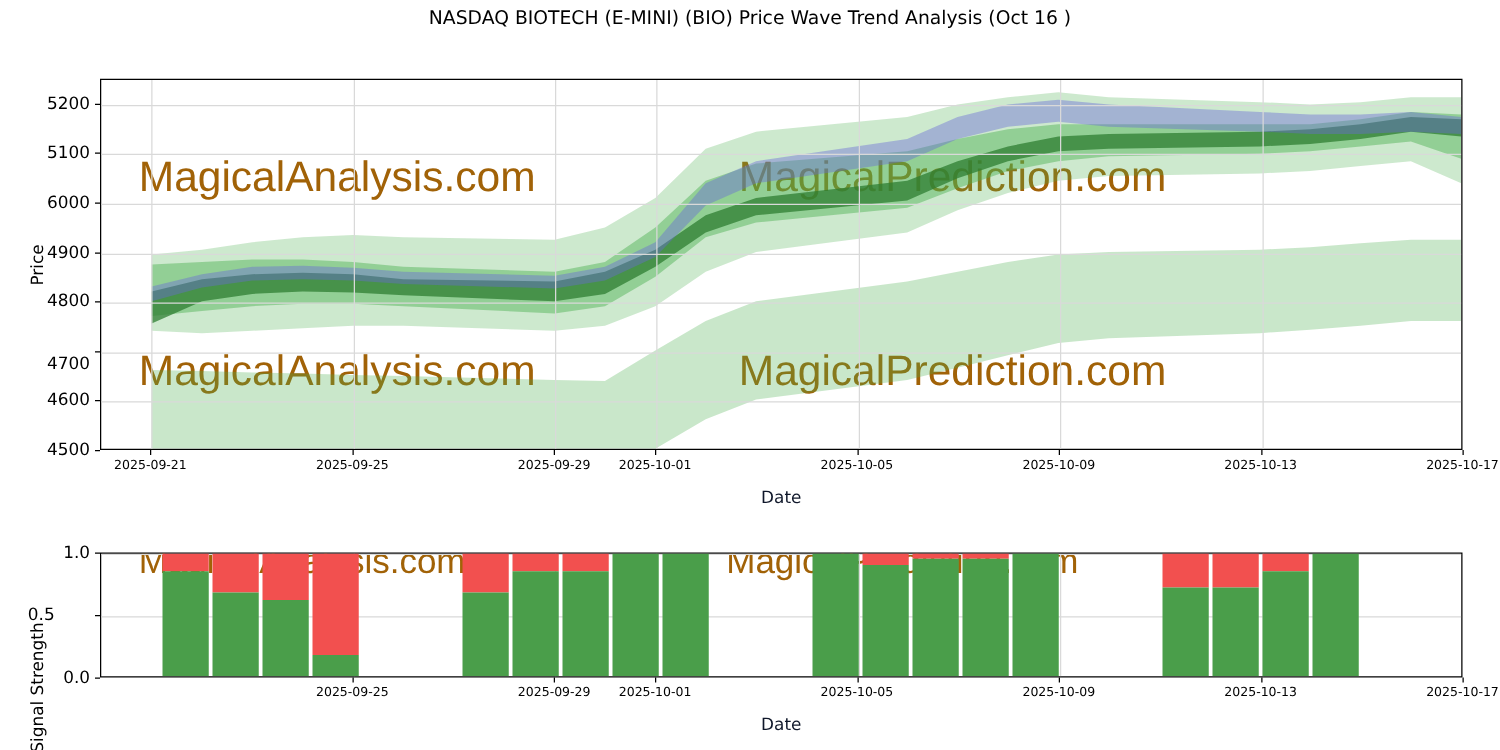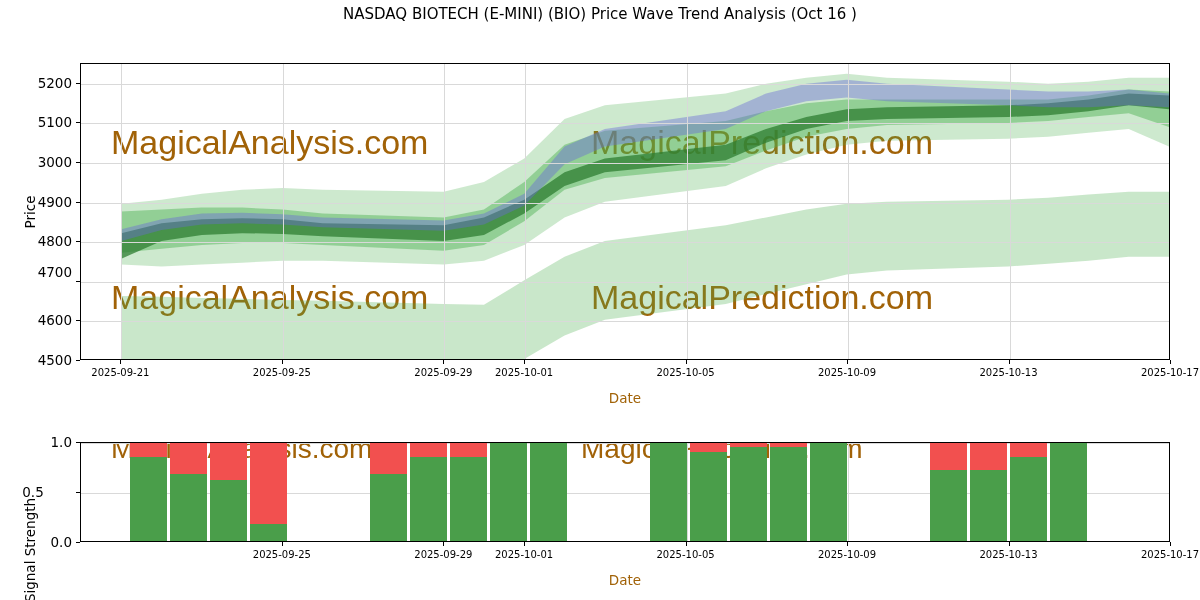--- a/index.html
+++ b/index.html
@@ -25,21 +25,21 @@
   .wm-sm{font-size:28px;}
 
   .band{position:absolute;left:0;top:0;width:100%;height:100%;}
   .band svg{display:block;width:100%;height:100%;}
   .ytick-l{position:absolute;text-align:right;font-size:13.5px;color:#000;
            transform:translateY(-50%);white-space:nowrap;}
   .xtick{position:absolute;font-size:10px;color:#000;transform:translateX(-50%);white-space:nowrap;}
   .tickmark-x{position:absolute;width:1px;height:4px;background:#000;}
   .tickmark-y{position:absolute;height:1px;width:4px;background:#000;}
 
-  .axis-label-x{position:absolute;font-size:13.5px;color:#a16207;transform:translateX(-50%);}
+  .axis-label-x{position:absolute;font-size:13.5px;color:#0f172a;transform:translateX(-50%);}
   .axis-label-y{position:absolute;font-size:13.5px;color:#000;
                 transform-origin:0 0;transform:rotate(-90deg) translateX(-50%);white-space:nowrap;}
 
   .subtitle-power{position:absolute;width:1200px;left:0;top:418px;text-align:center;
                   font-size:15px;color:#000;}
 
   .bar{position:absolute;bottom:0;}
   .bar .seg-green{position:absolute;bottom:0;left:0;width:100%;background:#4a9e4a;}
   .bar .seg-red{position:absolute;left:0;width:100%;background:#f2504f;}
 </style>
@@ -84,27 +84,27 @@
         <div class="gridline-v" style="left: 767.037px;"></div>
         <div class="gridline-v" style="left: 928.519px;"></div>
       </div>
   </div>
 
   <div id="price-yticks">
       <div class="ytick-l" style="left: 26px; width: 46px; top: 360px;">4500</div>
       <div class="tickmark-y" style="left: 76px; top: 360px;"></div>
       <div class="ytick-l" style="left: 26px; width: 46px; top: 320.4px;">4600</div>
       <div class="tickmark-y" style="left: 76px; top: 320.4px;"></div>
-      <div class="ytick-l" style="left: 26px; width: 46px; top: 272px;">4700</div>
+      <div class="ytick-l" style="left: 26px; width: 46px; top: 291px;">4700</div>
       <div class="tickmark-y" style="left: 76px; top: 280.8px;"></div>
       <div class="ytick-l" style="left: 26px; width: 46px; top: 241.2px;">4800</div>
       <div class="tickmark-y" style="left: 76px; top: 241.2px;"></div>
       <div class="ytick-l" style="left: 26px; width: 46px; top: 201.6px;">4900</div>
       <div class="tickmark-y" style="left: 76px; top: 201.6px;"></div>
-      <div class="ytick-l" style="left: 26px; width: 46px; top: 162px;">3000</div>
+      <div class="ytick-l" style="left: 26px; width: 46px; top: 162px;">6000</div>
       <div class="tickmark-y" style="left: 76px; top: 162px;"></div>
       <div class="ytick-l" style="left: 26px; width: 46px; top: 122.4px;">5100</div>
       <div class="tickmark-y" style="left: 76px; top: 122.4px;"></div>
       <div class="ytick-l" style="left: 26px; width: 46px; top: 82.8px;">5200</div>
       <div class="tickmark-y" style="left: 76px; top: 82.8px;"></div>
     </div>
   <div id="price-xticks">
       <div class="xtick" style="left: 120.37px; top: 367px;">2025-09-21</div>
       <div class="tickmark-x" style="left: 120.37px; top: 360px;"></div>
       <div class="xtick" style="left: 281.852px; top: 367px;">2025-09-25</div>

